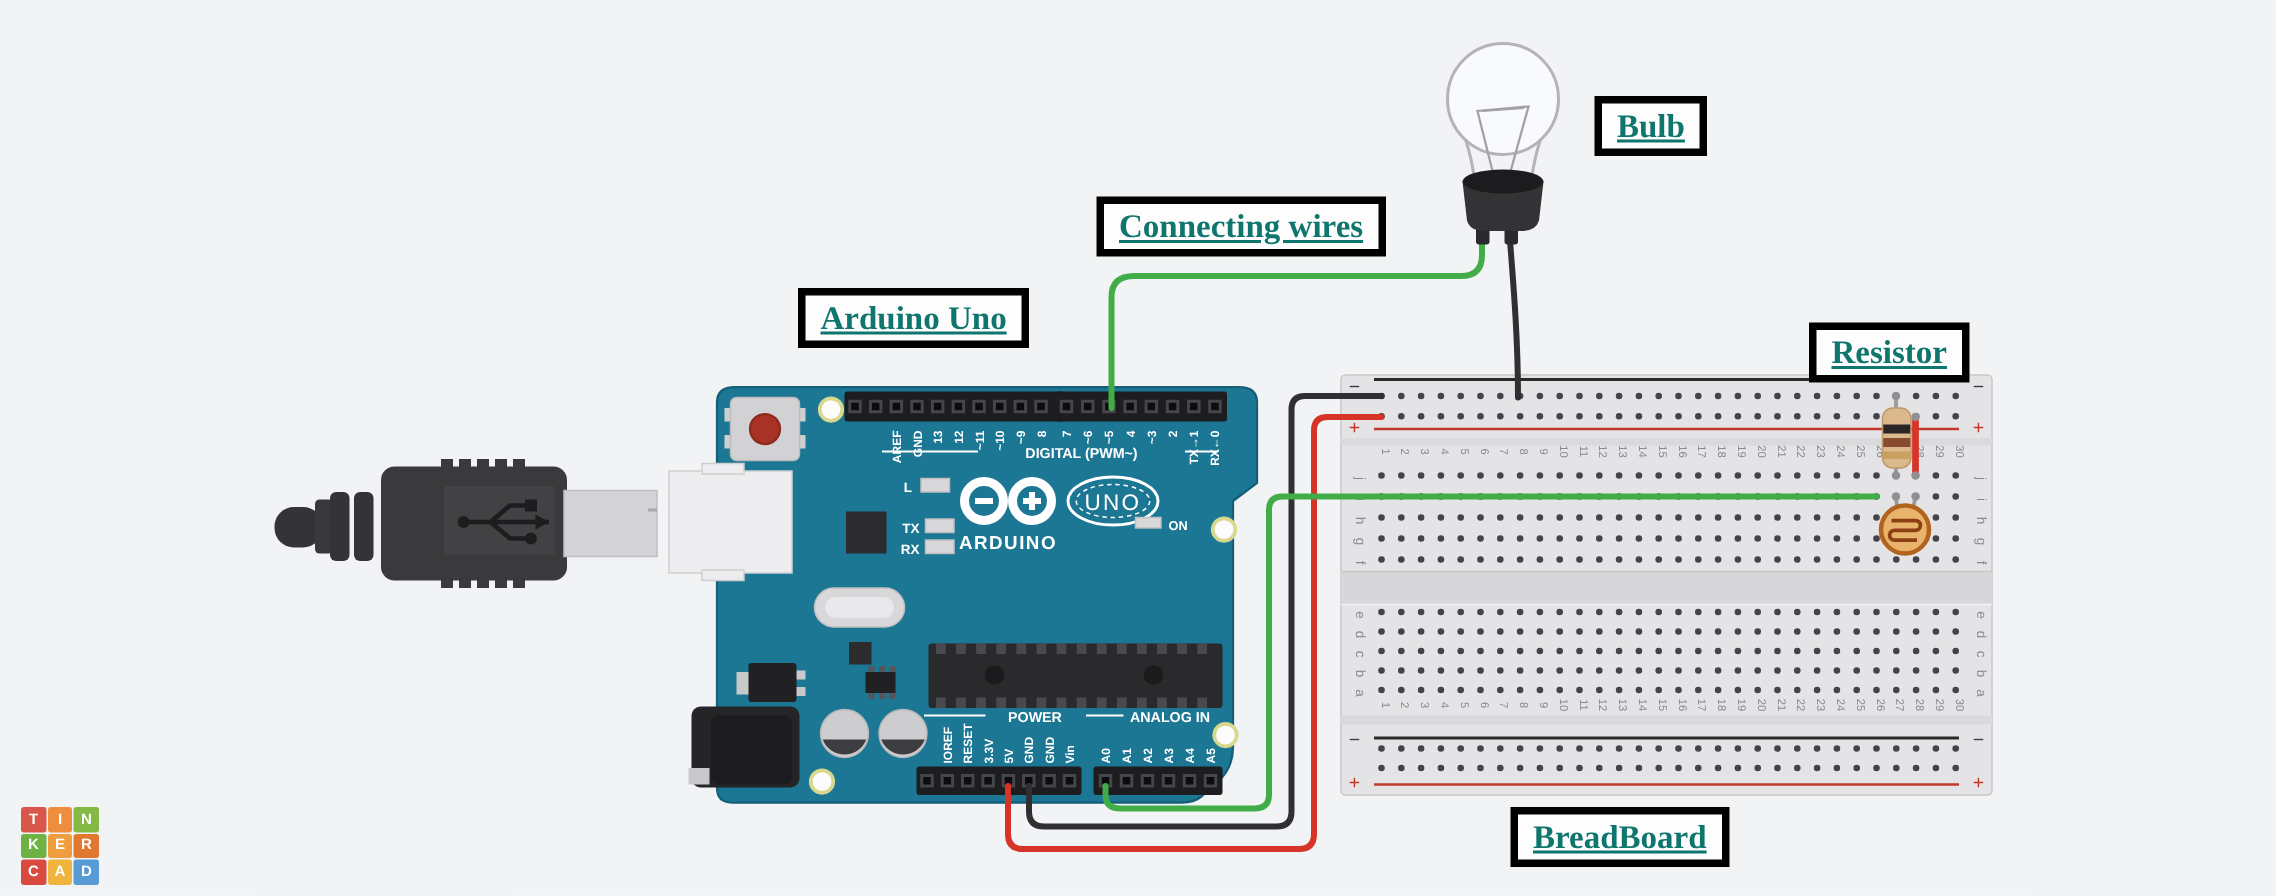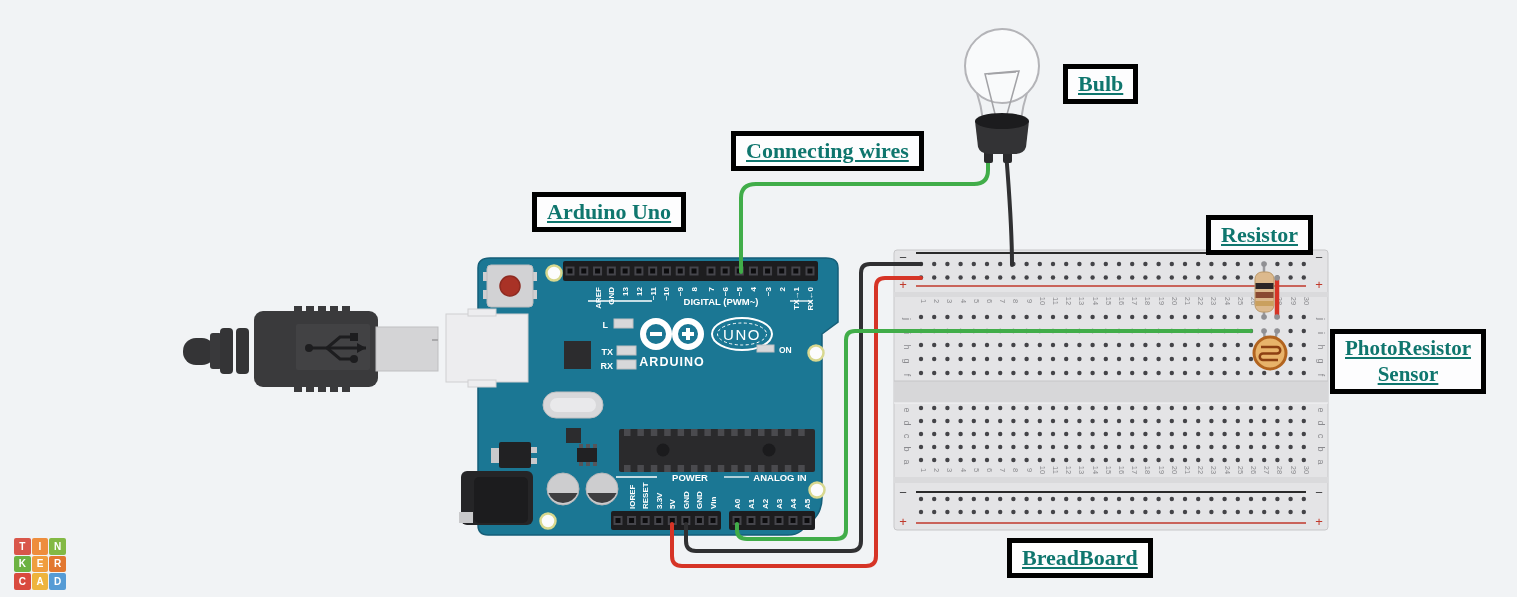--- a/index.html
+++ b/index.html
@@ -854,24 +854,20 @@
     <rect x="1003" y="150" width="9" height="13" rx="2" fill="#2a2a2c"></rect>
     <path d="M 975 121 L 1029 121 L 1026 147 Q 1024 154 1014 154 L 990 154 Q 980 154 978 147 Z" fill="#333335"></path>
     <ellipse cx="1002" cy="121" rx="27" ry="8" fill="#1c1c1e"></ellipse>
   </g>
 </svg>
 
 <div class="callout" style="left:1063px;top:64px;"><u>Bulb</u></div>
 <div class="callout" style="left:731px;top:131px;"><u>Connecting wires</u></div>
 <div class="callout" style="left:532px;top:192px;"><u>Arduino Uno</u></div>
 <div class="callout" style="left:1206px;top:215px;"><u>Resistor</u></div>
-<div class="callout multi" style="left:1330px;top:329px;font-size:21px;">
-  <span>PhotoResistor</span>
-      <span>Sensor</span>
-</div>
 <div class="callout" style="left:1007px;top:538px;"><u>BreadBoard</u></div>
 
 <div id="tc-logo">
       <div class="tile" style="background: rgb(217, 86, 74);">T</div>
       <div class="tile" style="background: rgb(238, 141, 61);">I</div>
       <div class="tile" style="background: rgb(131, 185, 68);">N</div>
       <div class="tile" style="background: rgb(109, 178, 66);">K</div>
       <div class="tile" style="background: rgb(240, 157, 62);">E</div>
       <div class="tile" style="background: rgb(226, 119, 47);">R</div>
       <div class="tile" style="background: rgb(217, 74, 62);">C</div>

